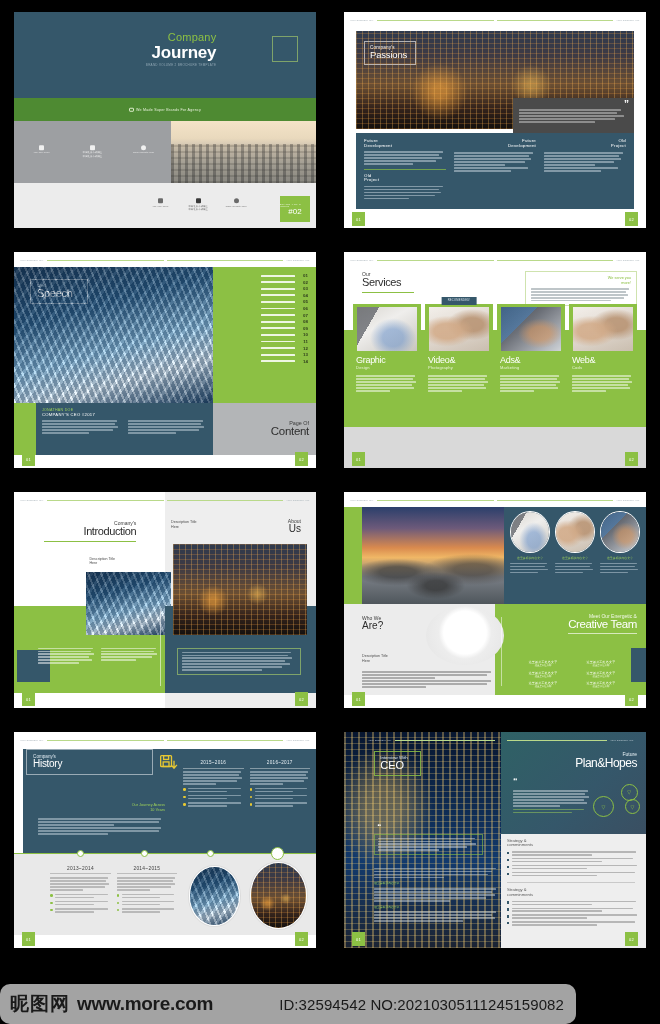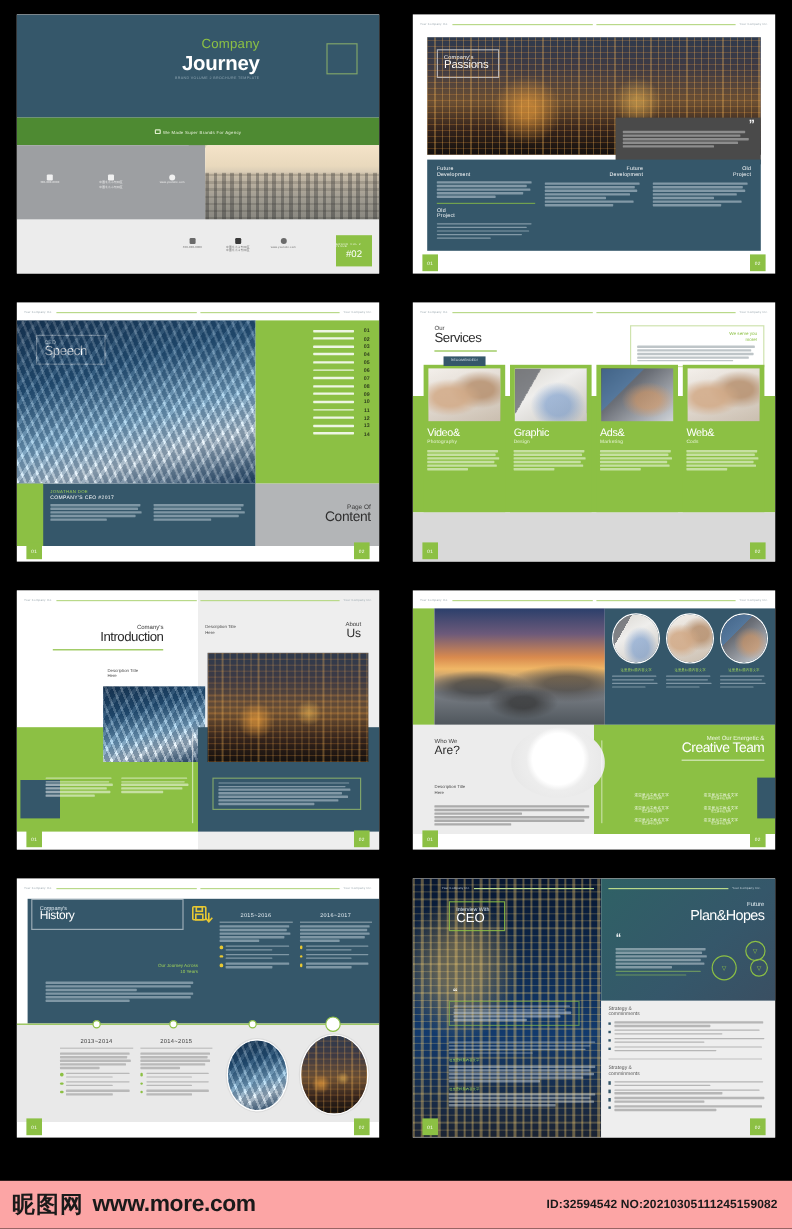--- a/index.html
+++ b/index.html
@@ -310,26 +310,26 @@
   .pl-b { position:absolute; border:1px solid #8cc044; border-radius:50%;
     display:flex; align-items:center; justify-content:center; color:#8cc044; font-size:5px; }
   .pl-bottom { position:absolute; left:52%; top:47%; right:0; bottom:0; background:#eeeeee; padding:5px 5px 0 6px; }
   .pl-sec { margin-bottom:6px; }
   .pl-sec .st { color:#5a5a5a; font-size:4.2px; font-weight:300; line-height:1.15; margin-bottom:3px; }
   .pl-row { display:flex; gap:2.5px; align-items:flex-start; margin-bottom:2.5px; color:#7d7d7d; }
   .pl-row .sq { width:2.4px; height:2.4px; background:#35576a; flex:none; margin-top:.8px; }
   .pl-div { height:.8px; background:#c9c9c9; margin:4px 6px 5px 0; }
 
   
-  .footer { position:absolute; left:0; bottom:0; width:660px; height:40px; background:#fca5a5;
-    display:flex; align-items:center; }
+  .footer { position:absolute; left:0; bottom:0; width:576px; height:40px; background:#a3a3a3;
+    display:flex; align-items:center;border-radius:10px; }
   .logo-cn { font-family:"DejaVu Sans", sans-serif; font-size:19px; font-weight:700; color:#1a1a1a;
     letter-spacing:1px; margin-left:10px; }
   .logo-url { font-size:19px; font-weight:700; color:#1a1a1a; margin-left:7px; letter-spacing:-.3px; }
-  .footer-id { margin-left:auto; margin-right:12px; font-size:10px; color:#1a1a1a; letter-spacing:.1px;font-weight:bold; }
+  .footer-id { margin-left:auto; margin-right:12px; font-size:15px; color:#1a1a1a; letter-spacing:.1px; }
 </style>
 </head>
 <body>
 
 <div class="stage">
 
   <div class="grid">
 
     <div class="spread">
       <div class="page" style="left:14px;top:12px;right:14px;bottom:12px;">
@@ -592,37 +592,37 @@
               <i style="width:98%"></i>
               <i style="width:95%"></i>
               <i style="width:97%"></i>
               <i style="width:93%"></i>
               <i style="width:80%"></i>
             </div>
         </div>
         <div class="sv-band"></div>
         <div class="sv-cards">
           <div class="sv-card">
+            <div class="pic ph-desk"></div>
+            <div class="t1">Graphic</div>
+            <div class="t2">Design</div>
+            <div class="bd lines">
+                <i style="width:95%"></i>
+                <i style="width:92%"></i>
+                <i style="width:96%"></i>
+                <i style="width:90%"></i>
+                <i style="width:93%"></i>
+                <i style="width:55%"></i>
+              </div>
+          </div>
+          <div class="sv-card">
             <div class="sv-ribbon">RECOMENDED!</div>
             <div class="pic ph-hands"></div>
             <div class="t1">Video&amp;</div>
             <div class="t2">Photography</div>
-            <div class="bd lines">
-                <i style="width:95%"></i>
-                <i style="width:92%"></i>
-                <i style="width:96%"></i>
-                <i style="width:90%"></i>
-                <i style="width:93%"></i>
-                <i style="width:55%"></i>
-              </div>
-          </div>
-          <div class="sv-card">
-            <div class="pic ph-desk"></div>
-            <div class="t1">Graphic</div>
-            <div class="t2">Design</div>
             <div class="bd lines">
                 <i style="width:95%"></i>
                 <i style="width:92%"></i>
                 <i style="width:96%"></i>
                 <i style="width:90%"></i>
                 <i style="width:93%"></i>
                 <i style="width:55%"></i>
               </div>
           </div>
           <div class="sv-card">

